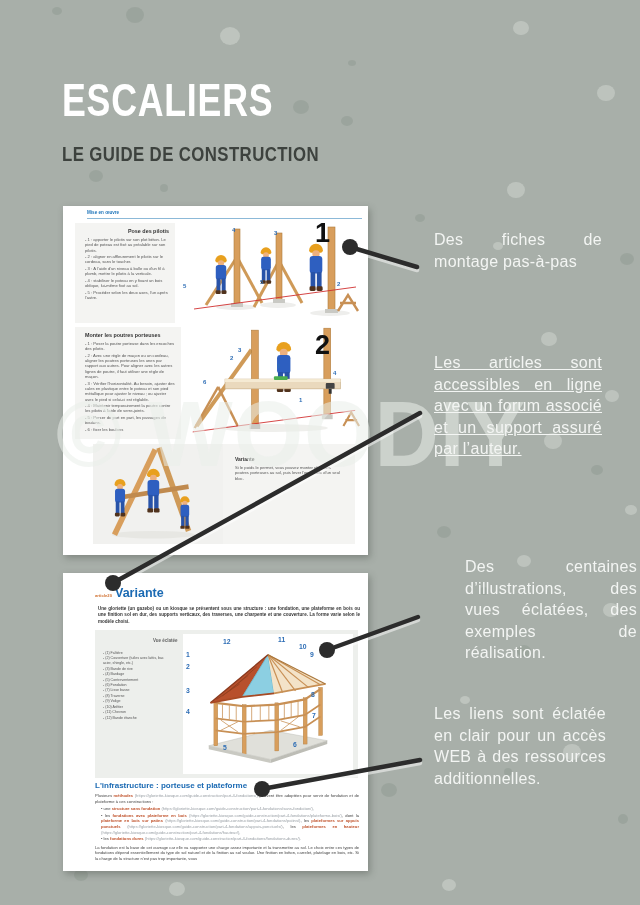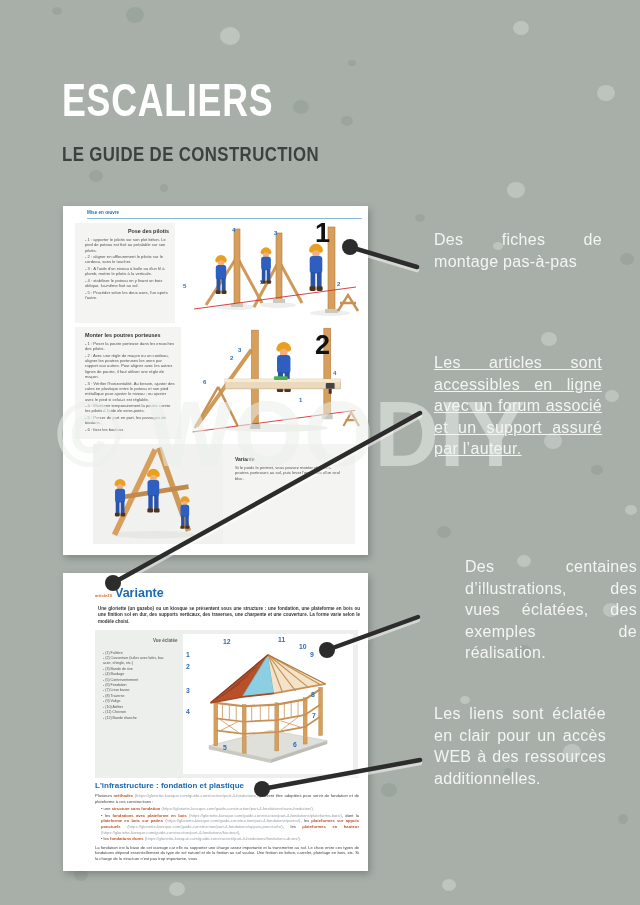--- a/index.html
+++ b/index.html
@@ -311,21 +311,21 @@
           <span class="fig-num" style="left: 110px; top: 108px;">6</span>
           <span class="fig-num" style="left: 40px; top: 111px;">5</span>
           <span class="fig-num" style="left: 3px; top: 18px;">1</span>
           <span class="fig-num" style="left: 3px; top: 30px;">2</span>
           <span class="fig-num" style="left: 3px; top: 54px;">3</span>
           <span class="fig-num" style="left: 3px; top: 75px;">4</span>
         </div>
     </div>
 
     <div class="infra">
-      <div class="infra-title">L'infrastructure : fondation et plastique</div>
+      <div class="infra-title">L'infrastructure : porteuse et plateforme</div>
       <div class="rich"><span class="seg-plain">Plusieurs </span><span class="seg-link">méthodes </span><span class="seg-url">(https://gloriette-kiosque.com/guide-construction/part-4-fondations/) </span><span class="seg-plain">peuvent être adoptées pour servir de fondation et de plateforme à ces constructions :</span></div>
       <div class="bullets">
         <div class="rich bullet"><span class="seg-plain">une </span><span class="seg-link">structure sans fondation </span><span class="seg-url">(https://gloriette-kiosque.com/guide-construction/part-4-fondations/sans-fondation/),</span></div>
         <div class="rich bullet"><span class="seg-plain">les </span><span class="seg-link">fondations avec plateforme en bois </span><span class="seg-url">(https://gloriette-kiosque.com/guide-construction/part-4-fondations/plateforme-bois/)</span><span class="seg-plain">, dont la </span><span class="seg-link">plateforme en bois sur patins </span><span class="seg-url">(https://gloriette-kiosque.com/guide-construction/part-4-fondations/patins/)</span><span class="seg-plain">, les </span><span class="seg-link">plateformes sur appuis ponctuels </span><span class="seg-url">(https://gloriette-kiosque.com/guide-construction/part-4-fondations/appuis-ponctuels/)</span><span class="seg-plain">, les </span><span class="seg-link">plateformes en hauteur </span><span class="seg-url">(https://gloriette-kiosque.com/guide-construction/part-4-fondations/hauteur/),</span></div>
         <div class="rich bullet"><span class="seg-plain">les </span><span class="seg-link">fondations dures </span><span class="seg-url">(https://gloriette-kiosque.com/guide-construction/part-4-fondations/fondations-dures/).</span></div>
       </div>
       <div class="rich footer-p">La fondation est la base de cet ouvrage car elle va supporter une charge assez importante et la transmettre au sol. Le choix entre ces types de fondations dépend essentiellement du type de sol naturel et de la finition au sol voulue. Une finition en béton, carrelet, platelage en bois, etc. Si la charge de la structure n'est pas trop importante, vous</div>
     </div>
   </div>
 

